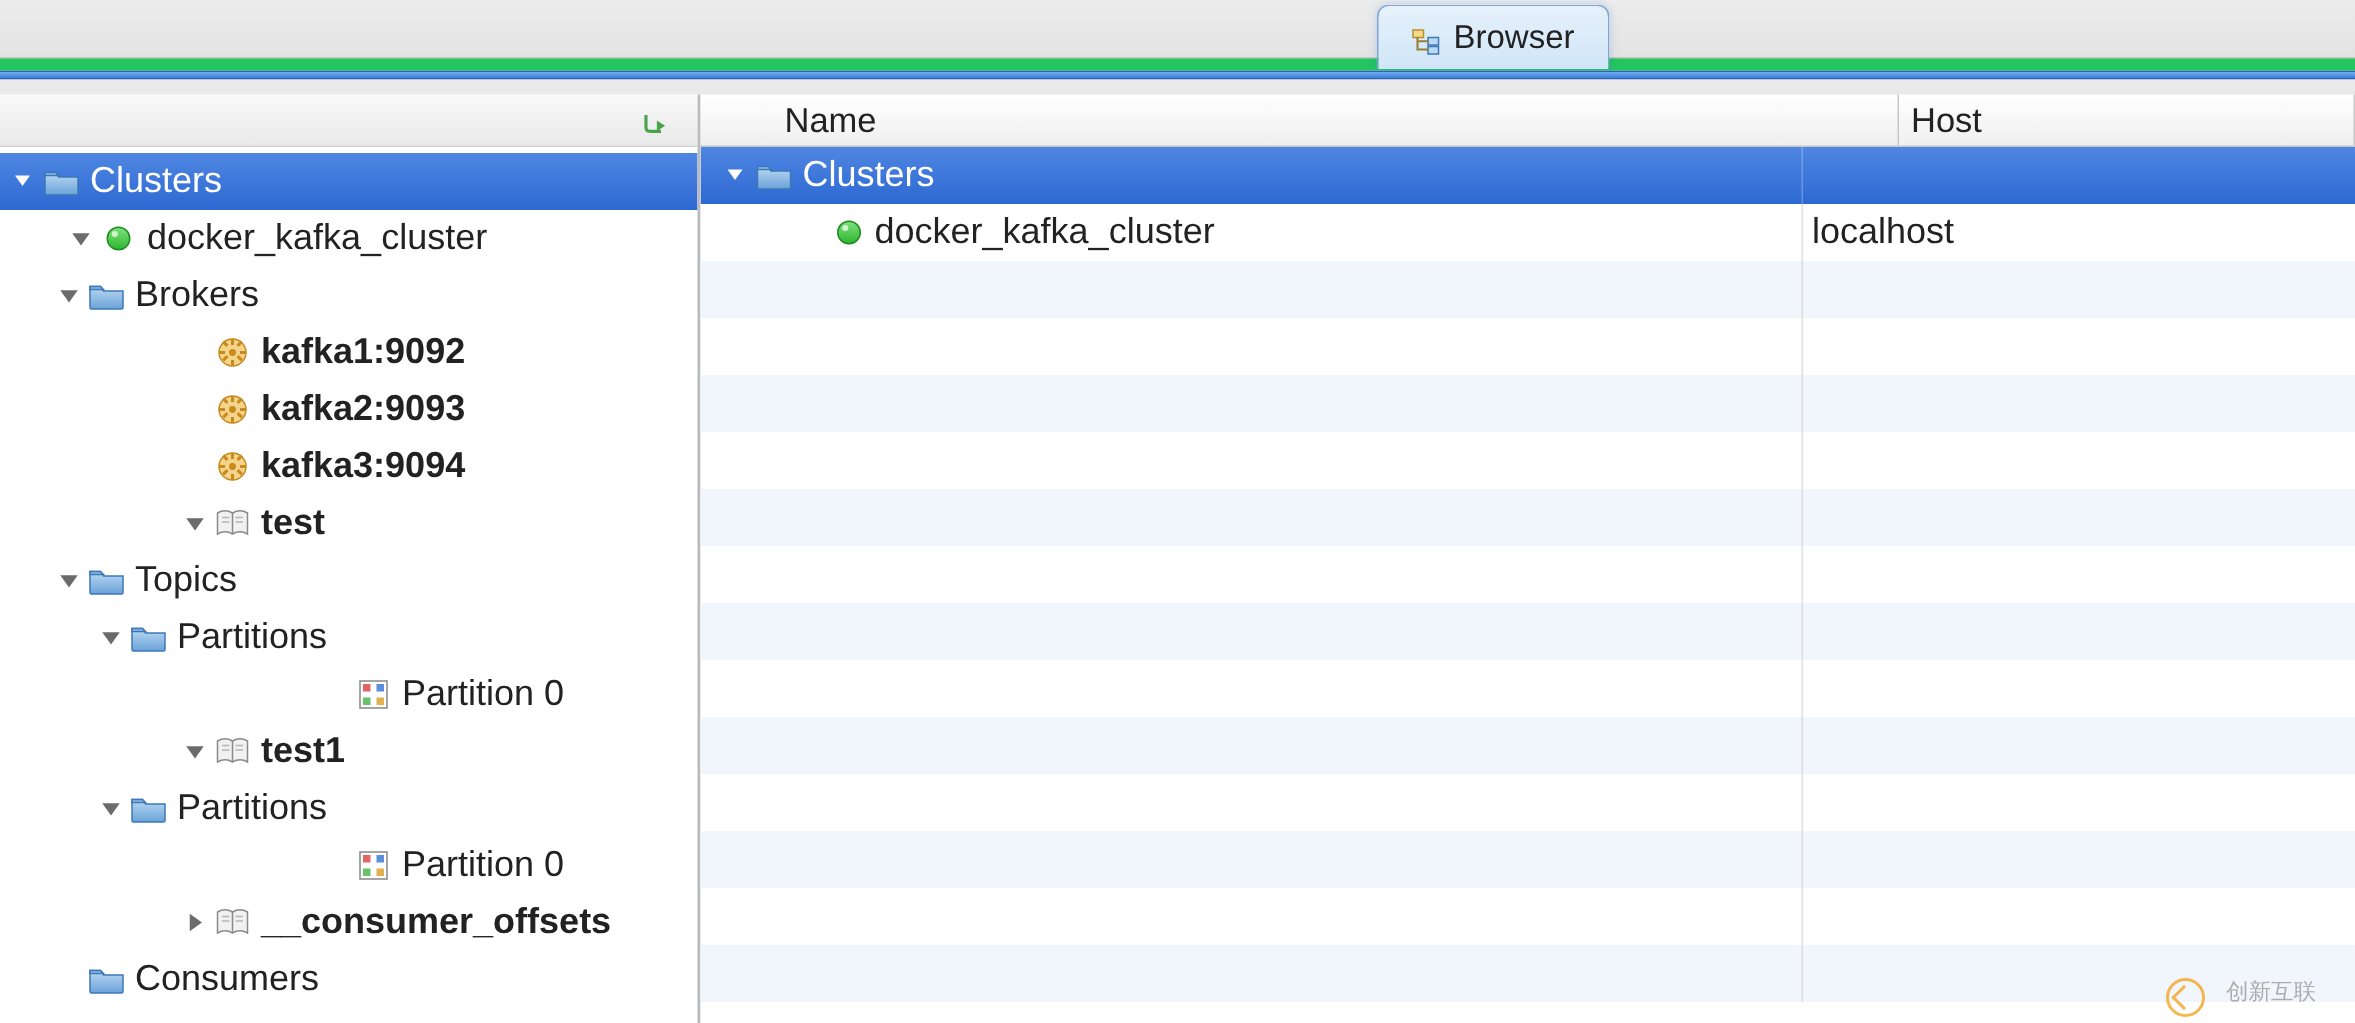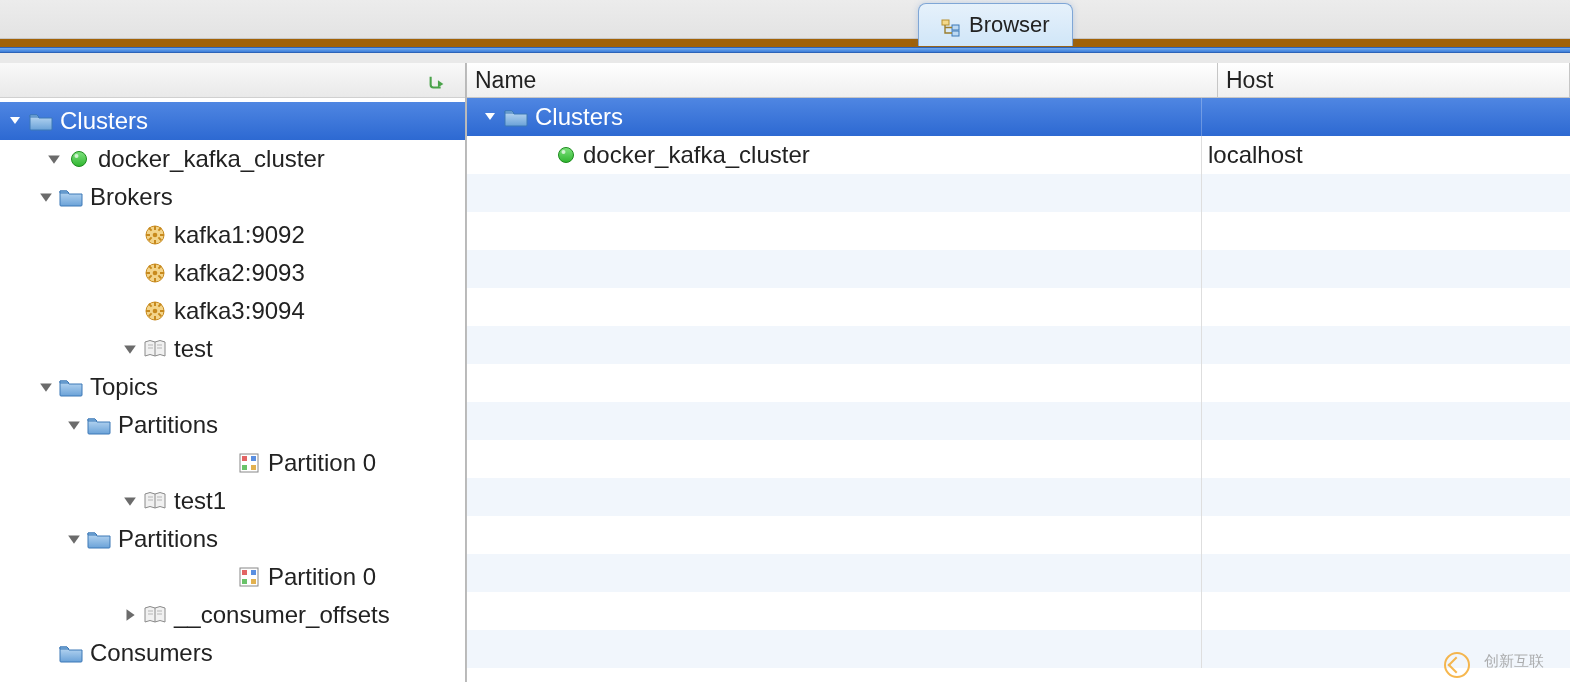--- a/index.html
+++ b/index.html
@@ -8,49 +8,49 @@
     --tab-border:#7fa6d6;
     --tab-bg:#d8eaf9;
     --sel-bg:#2d69d2;
     --sel-bg2:#4f86e2;
     --folder-blue:#a2c9ea;
     --folder-blue2:#6aa2d8;
   }
   .window{width:1570px;height:682px;position:relative;display:flex;flex-direction:column;}
   
   .titlebar{height:38px;background:linear-gradient(#ececec,#e3e3e3);}
-  .tabstrip{height:8px;background:#a16207;border-top:1px solid #c6c6c6;position:relative;}
+  .tabstrip{height:8px;background:#22c55e;border-top:1px solid #c6c6c6;position:relative;}
   .tab{position:absolute;top:-36px;left:918px;height:42px;padding:0 22px;background:linear-gradient(#e6f1fb,#d0e6f8);border:1px solid var(--tab-border);border-bottom:none;border-radius:8px 8px 0 0;display:flex;align-items:center;gap:8px;box-shadow:0 0 6px rgba(60,120,200,.25);}
   .tab .icn{width:20px;height:18px;}
   .tab-label{font-size:22px;color:#222;}
   .bluebar{height:4px;background:linear-gradient(#74aef2,#3c7dd8);border-top:1px solid #2c63b8;border-bottom:1px solid #2c63b8;}
   .gap{height:10px;background:#e9e9e9;}
   .body{flex:1 1 auto;display:flex;min-height:0;}
   
   .sidebar{width:465px;background:#fff;border-right:1px solid #b9b9b9;position:relative;overflow:hidden;}
   .sb-toolbar{height:34px;background:linear-gradient(#f9f9f9,#e9e9e9);border-bottom:1px solid #d0d0d0;display:flex;justify-content:flex-end;align-items:center;padding-right:16px;}
   .refresh-icn{width:22px;height:18px;}
   .tree{padding-top:4px;}
   .row{display:flex;align-items:center;height:38px;padding-right:6px;font-size:24px;white-space:nowrap;}
   .row .arrow{width:20px;display:inline-flex;justify-content:center;align-items:center;}
   .row .icon{width:30px;display:inline-flex;justify-content:center;align-items:center;}
   .row .lbl{padding-left:4px;}
   .sel{background:linear-gradient(var(--sel-bg2),var(--sel-bg));color:#fff;}
   .sel .arrow svg path{fill:#fff;}
   .depth-0{padding-left:6px;}
   .depth-1{padding-left:44px;}
   .depth-2{padding-left:36px;}
-  .depth-3{padding-left:120px;}
+  .depth-3{padding-left:120px;font-weight:bold;}
   .depth-4{padding-left:64px;}
   .depth-5b{padding-left:234px;}
   
   .right{flex:1 1 auto;display:flex;flex-direction:column;min-width:0;border-left:1px solid #bcbcbc;}
   .colhdr{display:flex;height:34px;background:linear-gradient(#ffffff,#efefef);border-bottom:1px solid #c6c6c6;}
   .colhdr .col{border-right:1px solid #c6c6c6;padding:3px 8px;font-size:23px;color:#222;display:flex;align-items:center;}
-  .col-name{flex:0 0 734px;}
+  .col-name{flex:0 0 734px;margin-left:48px;}
   .col-host{flex:1 1 auto;}
   .tbl{flex:1;overflow:hidden;background:#fff;}
   .tr{display:flex;height:38px;align-items:center;font-size:24px;}
   .tr.stripe{background:#f1f6fc;}
   .tr .c-name{flex:0 0 734px;display:flex;align-items:center;overflow:hidden;}
   .tr .c-host{flex:1 1 auto;padding-left:6px;border-left:1px solid #dedede;height:100%;display:flex;align-items:center;}
   .tr.sel{background:linear-gradient(var(--sel-bg2),var(--sel-bg));color:#fff;}
   .tr.sel .c-host{border-left-color:rgba(255,255,255,.25);}
   
   .wm{position:absolute;right:26px;bottom:4px;font-size:15px;color:#9a9a9a;display:flex;align-items:flex-start;gap:14px;opacity:.8;}

